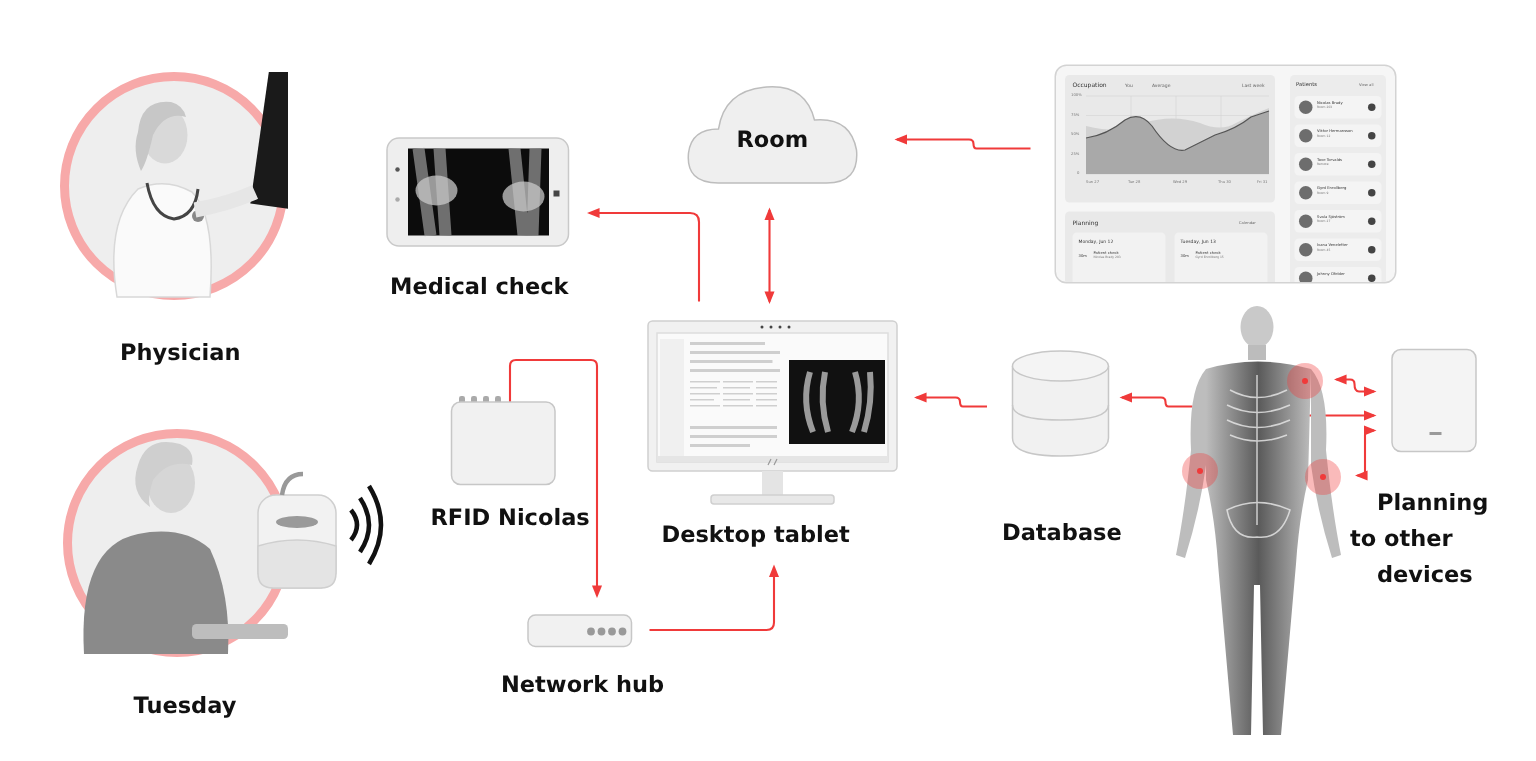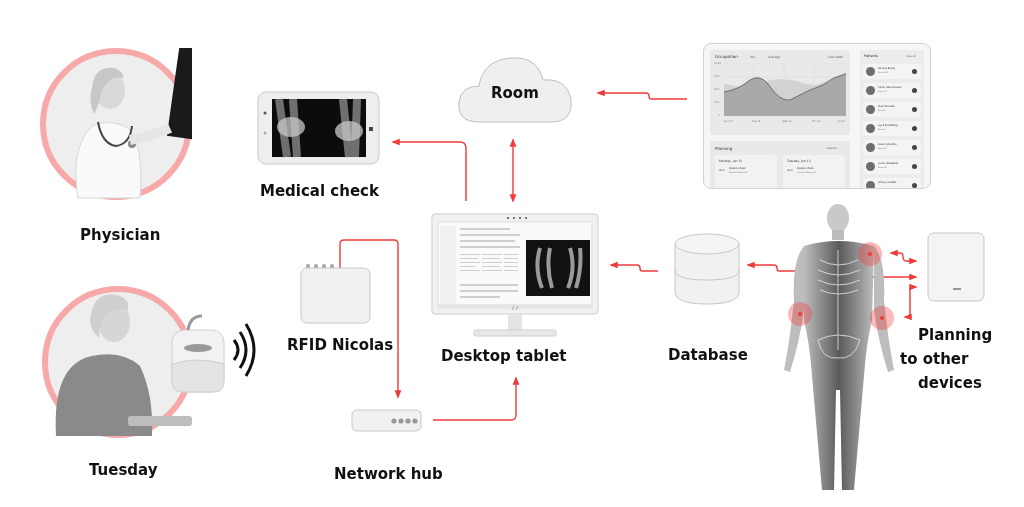--- a/index.html
+++ b/index.html
@@ -268,21 +268,21 @@
 
 <div class="abs" style="left:351px;top:409px;width:72px;height:24px;">
   <svg width="72" height="24">
     <rect x="1" y="1" width="69" height="21" rx="5" fill="#f1f1f1" stroke="#c7c7c7"></rect>
     <circle cx="43" cy="12" r="2.6" fill="#999"></circle>
       <circle cx="50" cy="12" r="2.6" fill="#999"></circle>
     <circle cx="57" cy="12" r="2.6" fill="#999"></circle>
       <circle cx="64" cy="12" r="2.6" fill="#999"></circle>
   </svg>
 </div>
-<div class="label" style="left:334px;top:465px;">Network hub</div>
+<div class="label" style="left:334px;top:447px;">Network hub</div>
 
 <div class="abs" style="left:673px;top:232px;width:68px;height:74px;">
   <svg width="68" height="74">
     <path d="M2,12 L2,60 Q2,72 34,72 Q66,72 66,60 L66,12" fill="#f1f1f1" stroke="#c7c7c7"></path>
     <path d="M2,38 Q2,48 34,48 Q66,48 66,38" fill="none" stroke="#c7c7c7"></path>
     <ellipse cx="34" cy="12" rx="32" ry="10" fill="#f4f4f4" stroke="#c7c7c7"></ellipse>
   </svg>
 </div>
 <div class="label" style="left:668px;top:326px;margin-top:20px;">Database</div>
 

